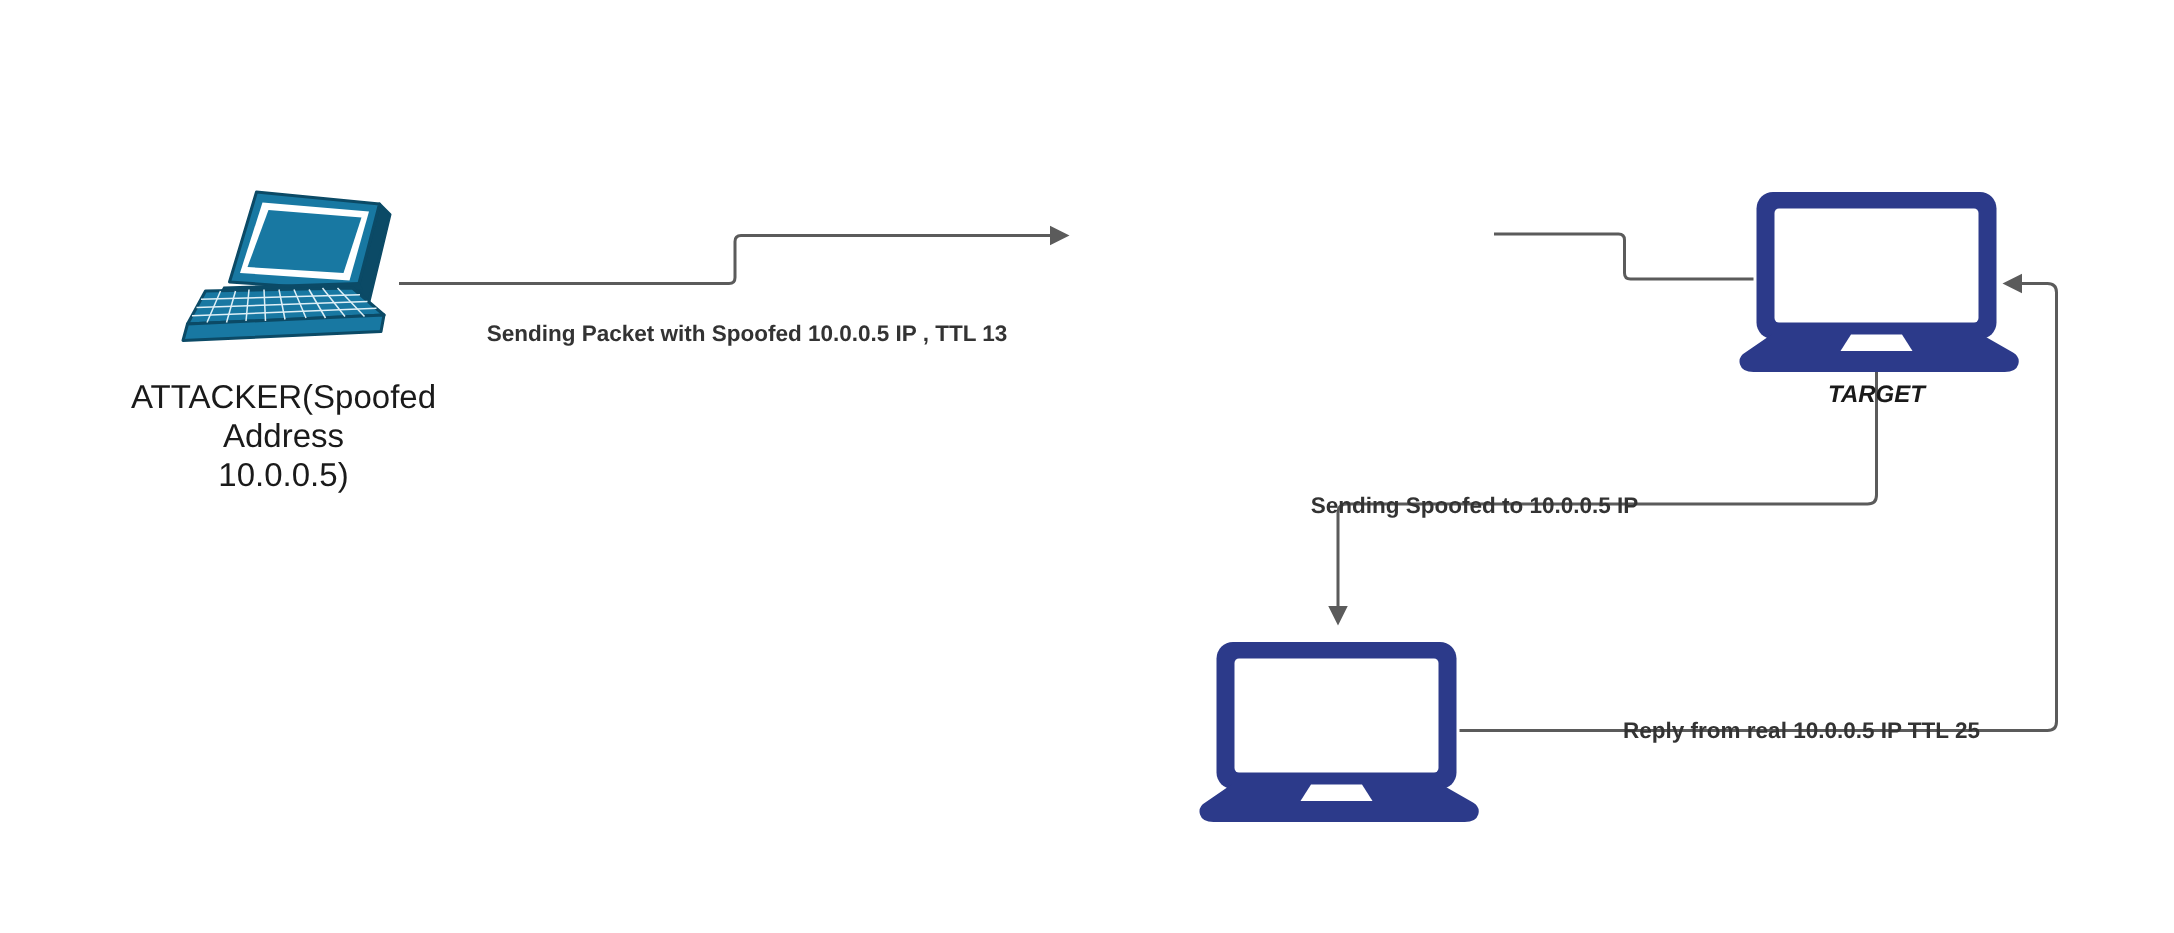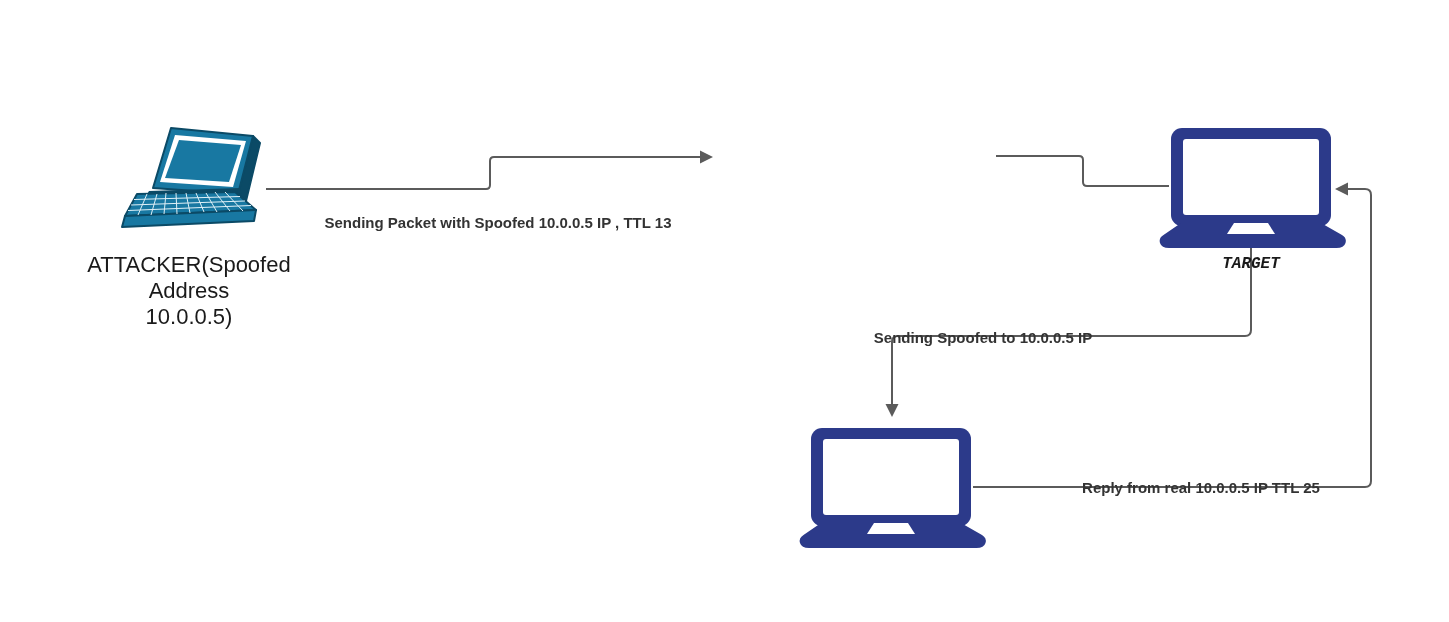--- a/index.html
+++ b/index.html
@@ -106,21 +106,21 @@
 
 
   <svg class="abs" style="left:1155px; top:128px;" width="192" height="120" viewBox="0 0 192 120">
     <g fill="#2c3a8a">
       <rect x="16" y="0" width="160" height="98" rx="11"></rect>
       <rect x="28" y="11" width="136" height="76" rx="3" fill="#ffffff"></rect>
       <path d="M26 95 h140 l21 12 q5 3 3.5 8 q-1.5 5 -9 5 H14 q-7.5 0 -9 -5 q-1.5 -5 3.5 -8 z"></path>
       <path d="M79 95 h34 l7 11 h-48 z" fill="#ffffff"></path>
     </g>
   </svg>
-  <div class="node-label small bold-italic" style="left:1151px; top:254px; width:200px;font-family:Liberation Mono, monospace;">TARGET</div>
+  <div class="node-label small bold-italic" style="left:1151px; top:254px; width:200px;">TARGET</div>
 
   <div class="edge-label" style="left:853px; top:329px; width:260px;">Sending Spoofed to 10.0.0.5 IP</div>
 
   <svg class="abs" style="left:795px; top:428px;" width="192" height="120" viewBox="0 0 192 120">
     <g fill="#2c3a8a">
       <rect x="16" y="0" width="160" height="98" rx="11"></rect>
       <rect x="28" y="11" width="136" height="76" rx="3" fill="#ffffff"></rect>
       <path d="M26 95 h140 l21 12 q5 3 3.5 8 q-1.5 5 -9 5 H14 q-7.5 0 -9 -5 q-1.5 -5 3.5 -8 z"></path>
       <path d="M79 95 h34 l7 11 h-48 z" fill="#ffffff"></path>
     </g>

